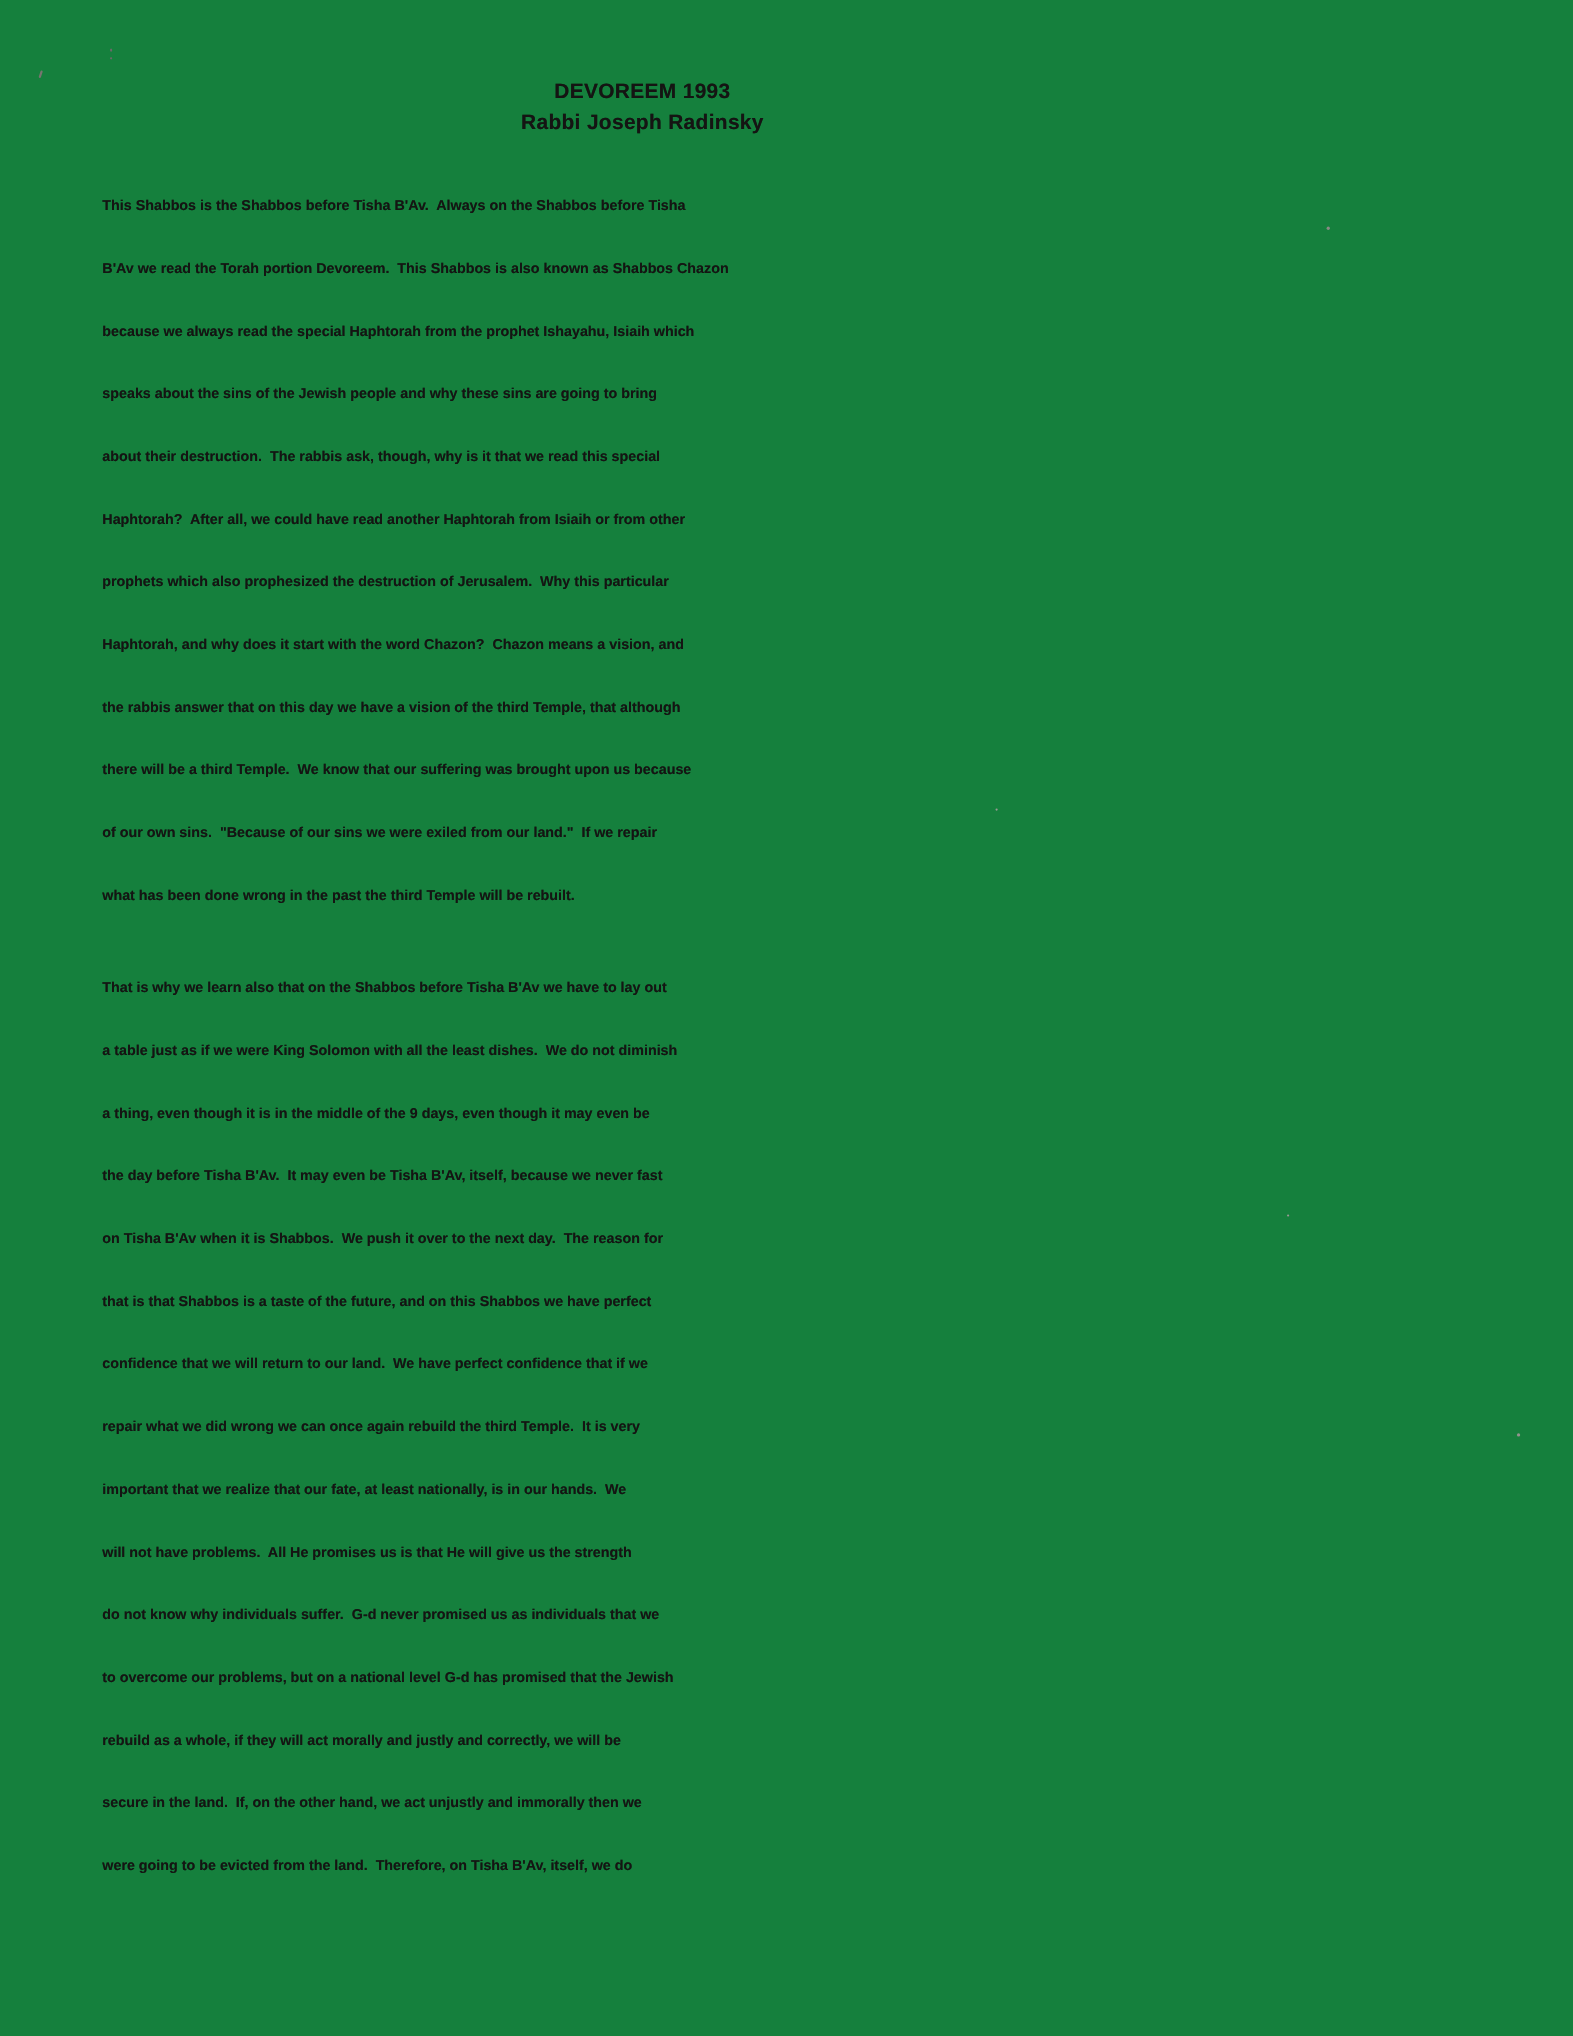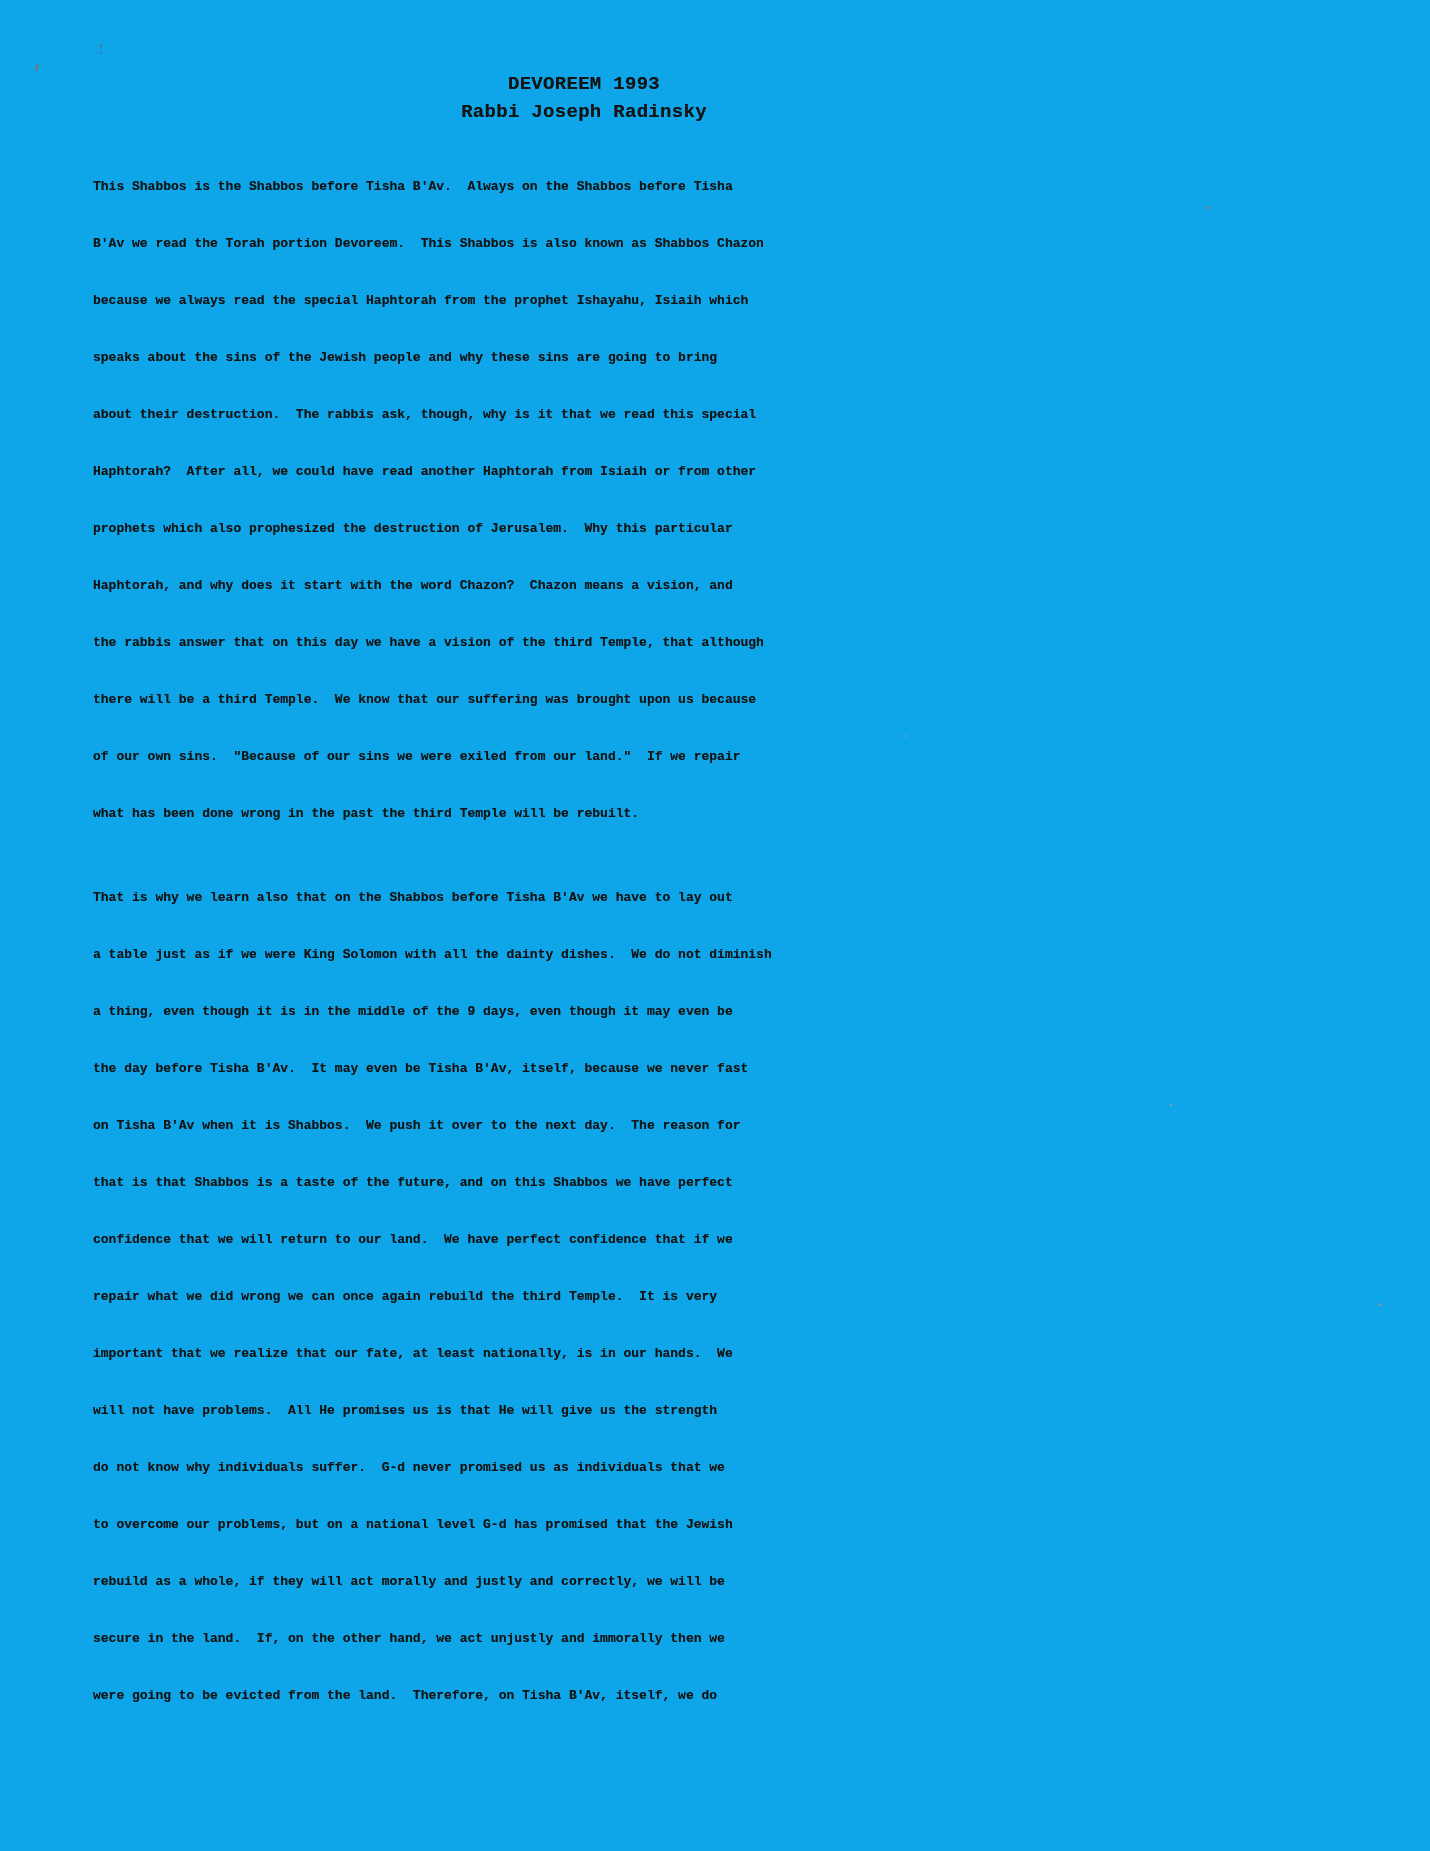--- a/index.html
+++ b/index.html
@@ -5,23 +5,23 @@
   html, body {
     margin: 0;
     padding: 0;
     background: #e8e8e6;
   }
   .page {
     position: relative;
     width: 1430px;
     height: 1851px;
     margin: 0 auto;
-    background: #0ea5e9;
+    background: #15803d;
     overflow: hidden;
-    font-family: Liberation Mono, monospace;
+    font-family: Liberation Sans, sans-serif;
     color: #151413;
   }
   .title-block {
     position: absolute;
     top: 70px;
     left: 93px;
     width: 982px;
     text-align: center;
     font-size: 19px;
     font-weight: bold;
@@ -97,21 +97,21 @@
       <div class="line">prophets which also prophesized the destruction of Jerusalem.  Why this particular</div>
       <div class="line">Haphtorah, and why does it start with the word Chazon?  Chazon means a vision, and</div>
       <div class="line">the rabbis answer that on this day we have a vision of the third Temple, that although</div>
       <div class="line">there will be a third Temple.  We know that our suffering was brought upon us because</div>
       <div class="line">of our own sins.  "Because of our sins we were exiled from our land."  If we repair</div>
       <div class="line">what has been done wrong in the past the third Temple will be rebuilt.</div>
     </div>
 
     <div class="para para-2">
       <div class="line">That is why we learn also that on the Shabbos before Tisha B'Av we have to lay out</div>
-      <div class="line">a table just as if we were King Solomon with all the dainty dishes.  We do not diminish</div>
+      <div class="line">a table just as if we were King Solomon with all the least dishes.  We do not diminish</div>
       <div class="line">a thing, even though it is in the middle of the 9 days, even though it may even be</div>
       <div class="line">the day before Tisha B'Av.  It may even be Tisha B'Av, itself, because we never fast</div>
       <div class="line">on Tisha B'Av when it is Shabbos.  We push it over to the next day.  The reason for</div>
       <div class="line">that is that Shabbos is a taste of the future, and on this Shabbos we have perfect</div>
       <div class="line">confidence that we will return to our land.  We have perfect confidence that if we</div>
       <div class="line">repair what we did wrong we can once again rebuild the third Temple.  It is very</div>
       <div class="line">important that we realize that our fate, at least nationally, is in our hands.  We</div>
       <div class="line">will not have problems.  All He promises us is that He will give us the strength</div>
       <div class="line">do not know why individuals suffer.  G-d never promised us as individuals that we</div>
       <div class="line">to overcome our problems, but on a national level G-d has promised that the Jewish</div>

